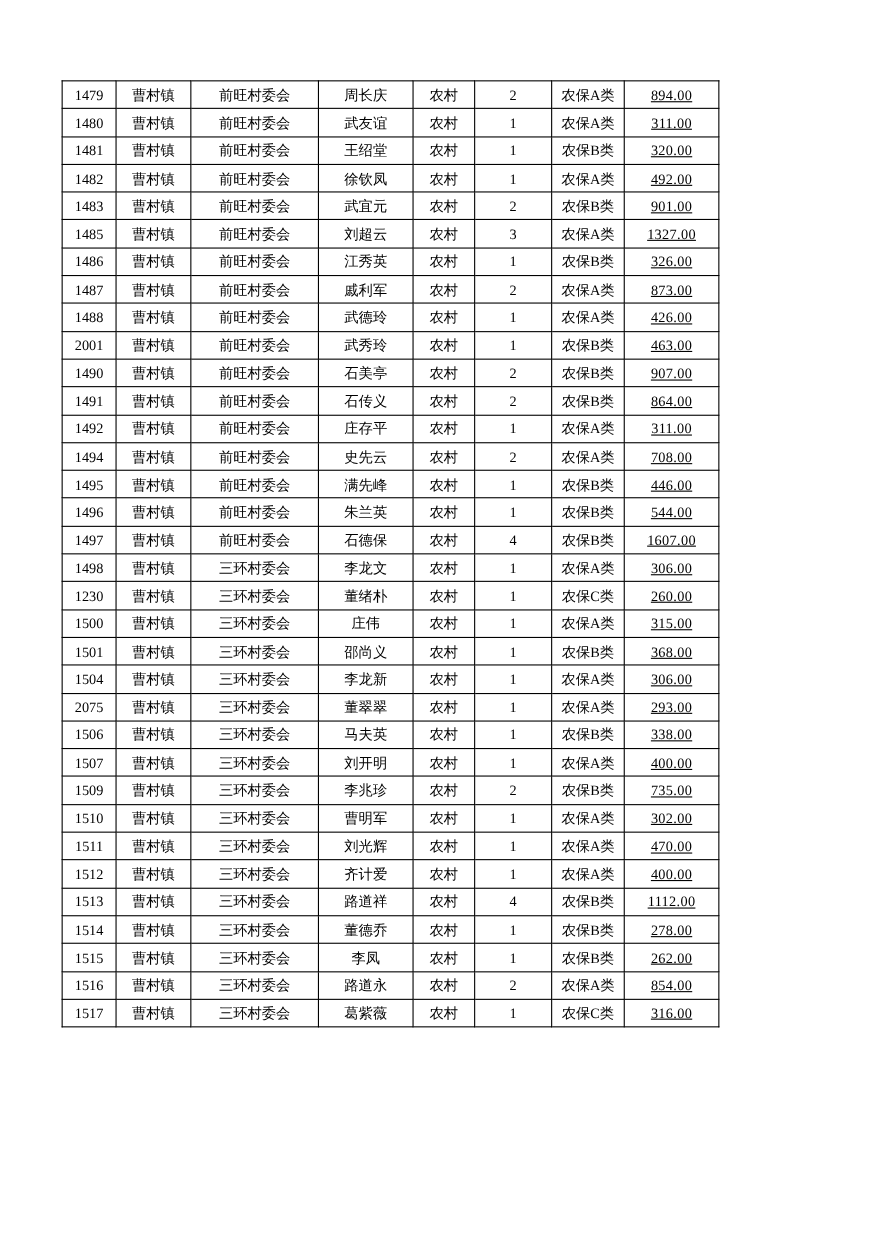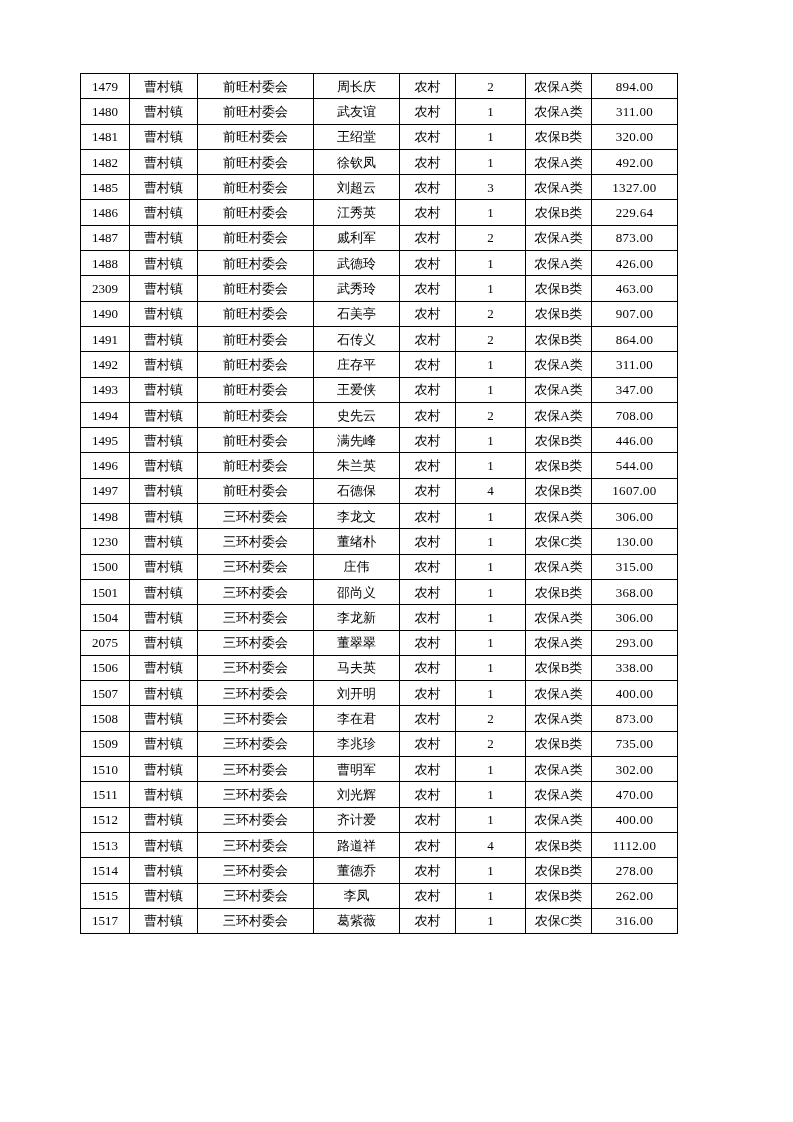--- a/index.html
+++ b/index.html
@@ -18,21 +18,21 @@
   .page {
     position: absolute;
     left: 0;
     top: 0;
     width: 793px;
     height: 1122px;
     background: #ffffff;
   }
   .sheet {
     position: absolute;
-    left: 80px;
+    left: 56px;
     top: 73px;
   }
   table.data-table {
     border-collapse: collapse;
     table-layout: fixed;
   }
   table.data-table tr {
     height: 25.3px;
   }
   table.data-table td {
@@ -46,21 +46,21 @@
     overflow: hidden;
   }
   .col-seq      { width: 49px; }
   .col-town     { width: 68px; }
   .col-village  { width: 116px; }
   .col-name     { width: 86px; }
   .col-type     { width: 56px; }
   .col-count    { width: 70px; }
   .col-category { width: 66px; }
   .col-amount   { width: 86px; }
-  td.cell-amount { letter-spacing: 0.3px; }
+  td.cell-amount { letter-spacing: 0.3px; text-decoration: underline; }
 </style>
 </head>
 <body>
 
 <div class="page">
   <div class="sheet">
     <table class="data-table">
       <colgroup>
         <col class="col-seq">
         <col class="col-town">
@@ -106,38 +106,48 @@
             <td class="cell-seq">1482</td>
             <td class="cell-town">曹村镇</td>
             <td class="cell-village">前旺村委会</td>
             <td class="cell-name">徐钦凤</td>
             <td class="cell-type">农村</td>
             <td class="cell-count">1</td>
             <td class="cell-category">农保A类</td>
             <td class="cell-amount">492.00</td>
           </tr>
           <tr>
+            <td class="cell-seq">1483</td>
+            <td class="cell-town">曹村镇</td>
+            <td class="cell-village">前旺村委会</td>
+            <td class="cell-name">武宜元</td>
+            <td class="cell-type">农村</td>
+            <td class="cell-count">2</td>
+            <td class="cell-category">农保B类</td>
+            <td class="cell-amount">901.00</td>
+          </tr>
+          <tr>
             <td class="cell-seq">1485</td>
             <td class="cell-town">曹村镇</td>
             <td class="cell-village">前旺村委会</td>
             <td class="cell-name">刘超云</td>
             <td class="cell-type">农村</td>
             <td class="cell-count">3</td>
             <td class="cell-category">农保A类</td>
             <td class="cell-amount">1327.00</td>
           </tr>
           <tr>
             <td class="cell-seq">1486</td>
             <td class="cell-town">曹村镇</td>
             <td class="cell-village">前旺村委会</td>
             <td class="cell-name">江秀英</td>
             <td class="cell-type">农村</td>
             <td class="cell-count">1</td>
             <td class="cell-category">农保B类</td>
-            <td class="cell-amount">229.64</td>
+            <td class="cell-amount">326.00</td>
           </tr>
           <tr>
             <td class="cell-seq">1487</td>
             <td class="cell-town">曹村镇</td>
             <td class="cell-village">前旺村委会</td>
             <td class="cell-name">戚利军</td>
             <td class="cell-type">农村</td>
             <td class="cell-count">2</td>
             <td class="cell-category">农保A类</td>
             <td class="cell-amount">873.00</td>
@@ -146,21 +156,21 @@
             <td class="cell-seq">1488</td>
             <td class="cell-town">曹村镇</td>
             <td class="cell-village">前旺村委会</td>
             <td class="cell-name">武德玲</td>
             <td class="cell-type">农村</td>
             <td class="cell-count">1</td>
             <td class="cell-category">农保A类</td>
             <td class="cell-amount">426.00</td>
           </tr>
           <tr>
-            <td class="cell-seq">2309</td>
+            <td class="cell-seq">2001</td>
             <td class="cell-town">曹村镇</td>
             <td class="cell-village">前旺村委会</td>
             <td class="cell-name">武秀玲</td>
             <td class="cell-type">农村</td>
             <td class="cell-count">1</td>
             <td class="cell-category">农保B类</td>
             <td class="cell-amount">463.00</td>
           </tr>
           <tr>
             <td class="cell-seq">1490</td>
@@ -186,30 +196,20 @@
             <td class="cell-seq">1492</td>
             <td class="cell-town">曹村镇</td>
             <td class="cell-village">前旺村委会</td>
             <td class="cell-name">庄存平</td>
             <td class="cell-type">农村</td>
             <td class="cell-count">1</td>
             <td class="cell-category">农保A类</td>
             <td class="cell-amount">311.00</td>
           </tr>
           <tr>
-            <td class="cell-seq">1493</td>
-            <td class="cell-town">曹村镇</td>
-            <td class="cell-village">前旺村委会</td>
-            <td class="cell-name">王爱侠</td>
-            <td class="cell-type">农村</td>
-            <td class="cell-count">1</td>
-            <td class="cell-category">农保A类</td>
-            <td class="cell-amount">347.00</td>
-          </tr>
-          <tr>
             <td class="cell-seq">1494</td>
             <td class="cell-town">曹村镇</td>
             <td class="cell-village">前旺村委会</td>
             <td class="cell-name">史先云</td>
             <td class="cell-type">农村</td>
             <td class="cell-count">2</td>
             <td class="cell-category">农保A类</td>
             <td class="cell-amount">708.00</td>
           </tr>
           <tr>
@@ -253,21 +253,21 @@
             <td class="cell-amount">306.00</td>
           </tr>
           <tr>
             <td class="cell-seq">1230</td>
             <td class="cell-town">曹村镇</td>
             <td class="cell-village">三环村委会</td>
             <td class="cell-name">董绪朴</td>
             <td class="cell-type">农村</td>
             <td class="cell-count">1</td>
             <td class="cell-category">农保C类</td>
-            <td class="cell-amount">130.00</td>
+            <td class="cell-amount">260.00</td>
           </tr>
           <tr>
             <td class="cell-seq">1500</td>
             <td class="cell-town">曹村镇</td>
             <td class="cell-village">三环村委会</td>
             <td class="cell-name">庄伟</td>
             <td class="cell-type">农村</td>
             <td class="cell-count">1</td>
             <td class="cell-category">农保A类</td>
             <td class="cell-amount">315.00</td>
@@ -316,30 +316,20 @@
             <td class="cell-seq">1507</td>
             <td class="cell-town">曹村镇</td>
             <td class="cell-village">三环村委会</td>
             <td class="cell-name">刘开明</td>
             <td class="cell-type">农村</td>
             <td class="cell-count">1</td>
             <td class="cell-category">农保A类</td>
             <td class="cell-amount">400.00</td>
           </tr>
           <tr>
-            <td class="cell-seq">1508</td>
-            <td class="cell-town">曹村镇</td>
-            <td class="cell-village">三环村委会</td>
-            <td class="cell-name">李在君</td>
-            <td class="cell-type">农村</td>
-            <td class="cell-count">2</td>
-            <td class="cell-category">农保A类</td>
-            <td class="cell-amount">873.00</td>
-          </tr>
-          <tr>
             <td class="cell-seq">1509</td>
             <td class="cell-town">曹村镇</td>
             <td class="cell-village">三环村委会</td>
             <td class="cell-name">李兆珍</td>
             <td class="cell-type">农村</td>
             <td class="cell-count">2</td>
             <td class="cell-category">农保B类</td>
             <td class="cell-amount">735.00</td>
           </tr>
           <tr>
@@ -394,20 +384,30 @@
           </tr>
           <tr>
             <td class="cell-seq">1515</td>
             <td class="cell-town">曹村镇</td>
             <td class="cell-village">三环村委会</td>
             <td class="cell-name">李凤</td>
             <td class="cell-type">农村</td>
             <td class="cell-count">1</td>
             <td class="cell-category">农保B类</td>
             <td class="cell-amount">262.00</td>
+          </tr>
+          <tr>
+            <td class="cell-seq">1516</td>
+            <td class="cell-town">曹村镇</td>
+            <td class="cell-village">三环村委会</td>
+            <td class="cell-name">路道永</td>
+            <td class="cell-type">农村</td>
+            <td class="cell-count">2</td>
+            <td class="cell-category">农保A类</td>
+            <td class="cell-amount">854.00</td>
           </tr>
           <tr>
             <td class="cell-seq">1517</td>
             <td class="cell-town">曹村镇</td>
             <td class="cell-village">三环村委会</td>
             <td class="cell-name">葛紫薇</td>
             <td class="cell-type">农村</td>
             <td class="cell-count">1</td>
             <td class="cell-category">农保C类</td>
             <td class="cell-amount">316.00</td>

